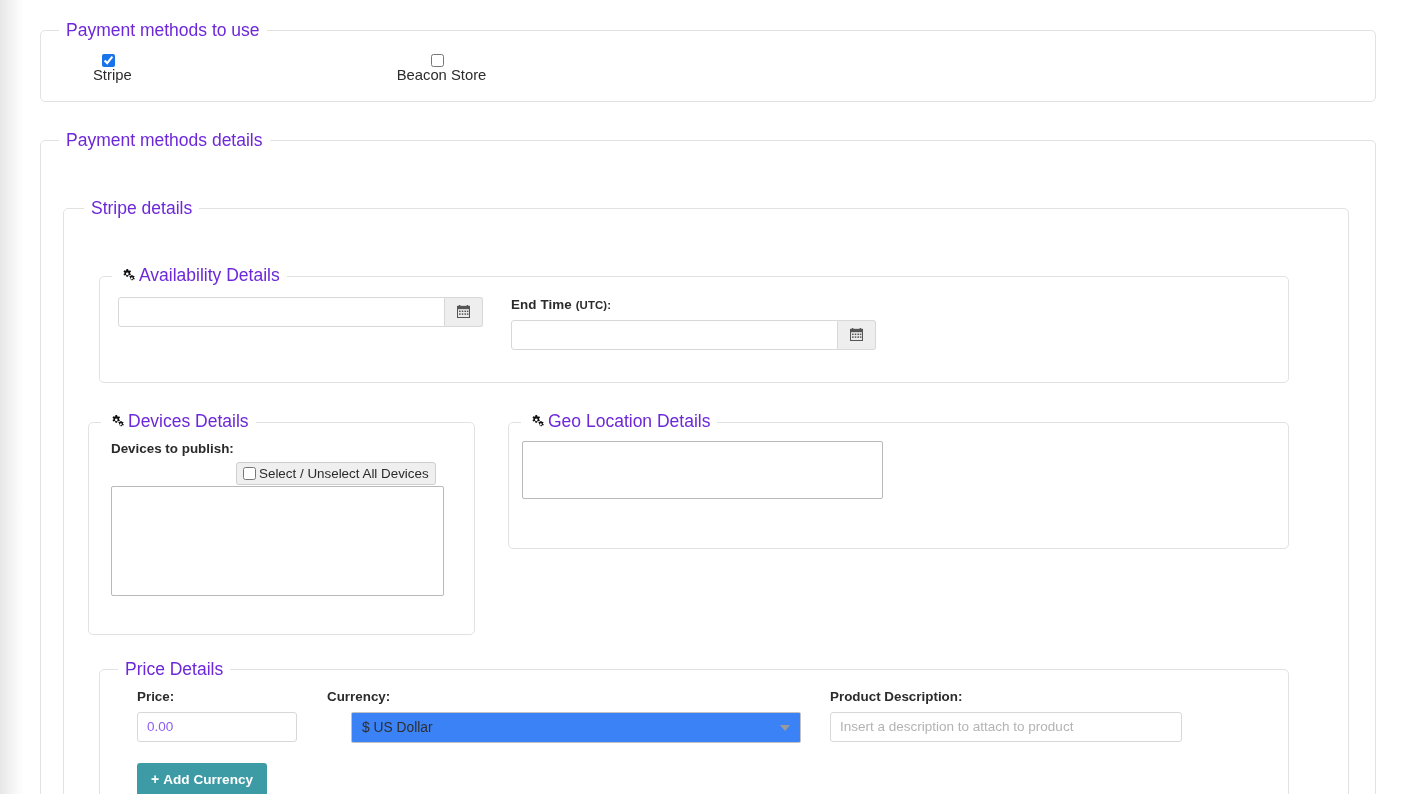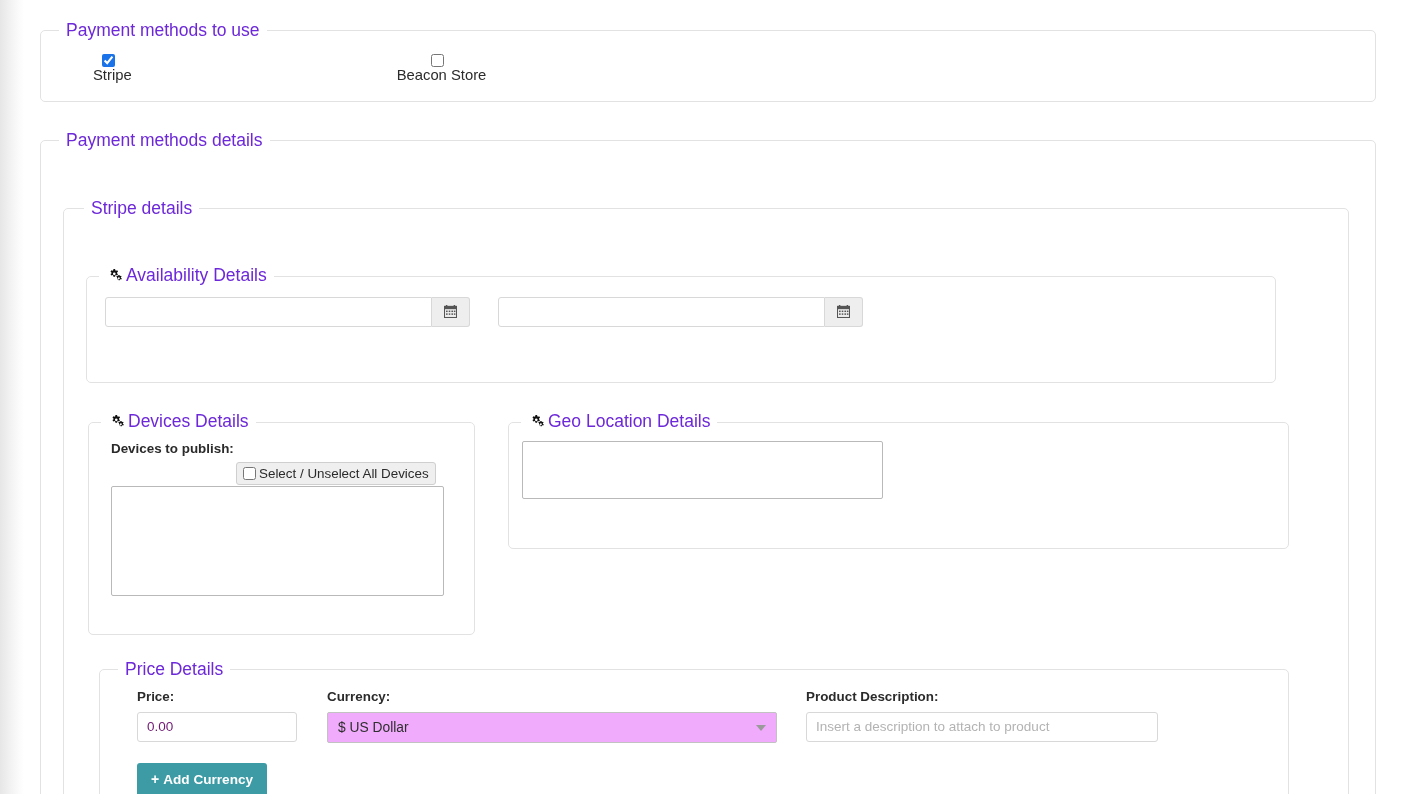--- a/index.html
+++ b/index.html
@@ -80,21 +80,21 @@
   .fs-stripe {
     position: absolute;
     left: 22px; top: 50px;
     width: 1286px; height: 640px;
   }
   .fs-stripe > legend { margin-left: 20px; }
 
   
   .fs-avail {
     position: absolute;
-    left: 22px; top: 50px;
+    left: 35px; top: 50px;
     width: 1190px; height: 116px;
   }
   .fs-avail > legend,
   .fs-devices > legend,
   .fs-geo > legend { margin-left: 12px; }
 
   .row-inline { display: flex; padding: 10px 0 0 18px; }
 
   .field-block { display: flex; flex-direction: column; }
   .field-label {
@@ -110,21 +110,21 @@
   }
 
   .input-group { display: flex; }
   .txt {
     height: 30px;
     border: 1px solid #d8d8d8;
     border-radius: 3px;
     background: #fff;
     font-family: "Liberation Sans", sans-serif;
     font-size: 13.5px;
-    color: #701a75;
+    color: #8b5cf6;
     padding: 0 9px;
     outline: none;
   }
   .txt::placeholder { color: #b3b3b3; }
   .dt-input {
     width: 327px;
     border-top-right-radius: 0;
     border-bottom-right-radius: 0;
   }
   .dt-btn {
@@ -213,29 +213,30 @@
     font-size: 13.4px;
     font-weight: bold;
     margin-bottom: 8px;
   }
   .price-input { width: 160px; height: 30px; }
 
   .col-currency { margin-left: 30px; }
   .currency-select {
     position: relative;
     width: 450px; height: 31px;
-    background: #f0abfc;
+    background: #3b82f6;
     border: 1px solid #c2c2c2;
     border-radius: 2px;
     display: flex;
     align-items: center;
     padding: 0 10px;
     font-size: 13.8px;
     color: #2f2f2f;
     cursor: pointer;
+    margin-left: 24px;
   }
   .caret {
     position: absolute;
     right: 10px; top: 50%;
     margin-top: -2px;
     width: 0; height: 0;
     border-left: 5px solid transparent;
     border-right: 5px solid transparent;
     border-top: 6px solid #9a9a9a;
   }
@@ -319,20 +320,24 @@
                     <rect x="5.1" y="9" width="1.7" height="1.6" fill="#555"></rect>
                     <rect x="8" y="9" width="1.7" height="1.6" fill="#555"></rect>
                     <rect x="10.6" y="9" width="1.7" height="1.6" fill="#555"></rect>
                   </svg>
                 </span>
               </button>
             </div>
           </div>
 
           <div class="field-block gap-end">
+            <div class="field-label">
+              <span>End Time</span>
+              <span class="sub">(UTC):</span>
+            </div>
             <div class="input-group">
               <input class="txt dt-input" type="text" placeholder="" style="">
               <button class="dt-btn">
                 <span>
                   <svg width="13" height="13" viewBox="0 0 14 14" aria-hidden="true">
                     <rect x="0.5" y="1.5" width="13" height="12" fill="none" stroke="#555" stroke-width="1.2"></rect>
                     <rect x="0.5" y="1.5" width="13" height="3" fill="#555"></rect>
                     <rect x="2" y="0" width="1.6" height="3" fill="#555"></rect>
                     <rect x="10.4" y="0" width="1.6" height="3" fill="#555"></rect>
                     <rect x="2.2" y="6" width="1.7" height="1.6" fill="#555"></rect>

